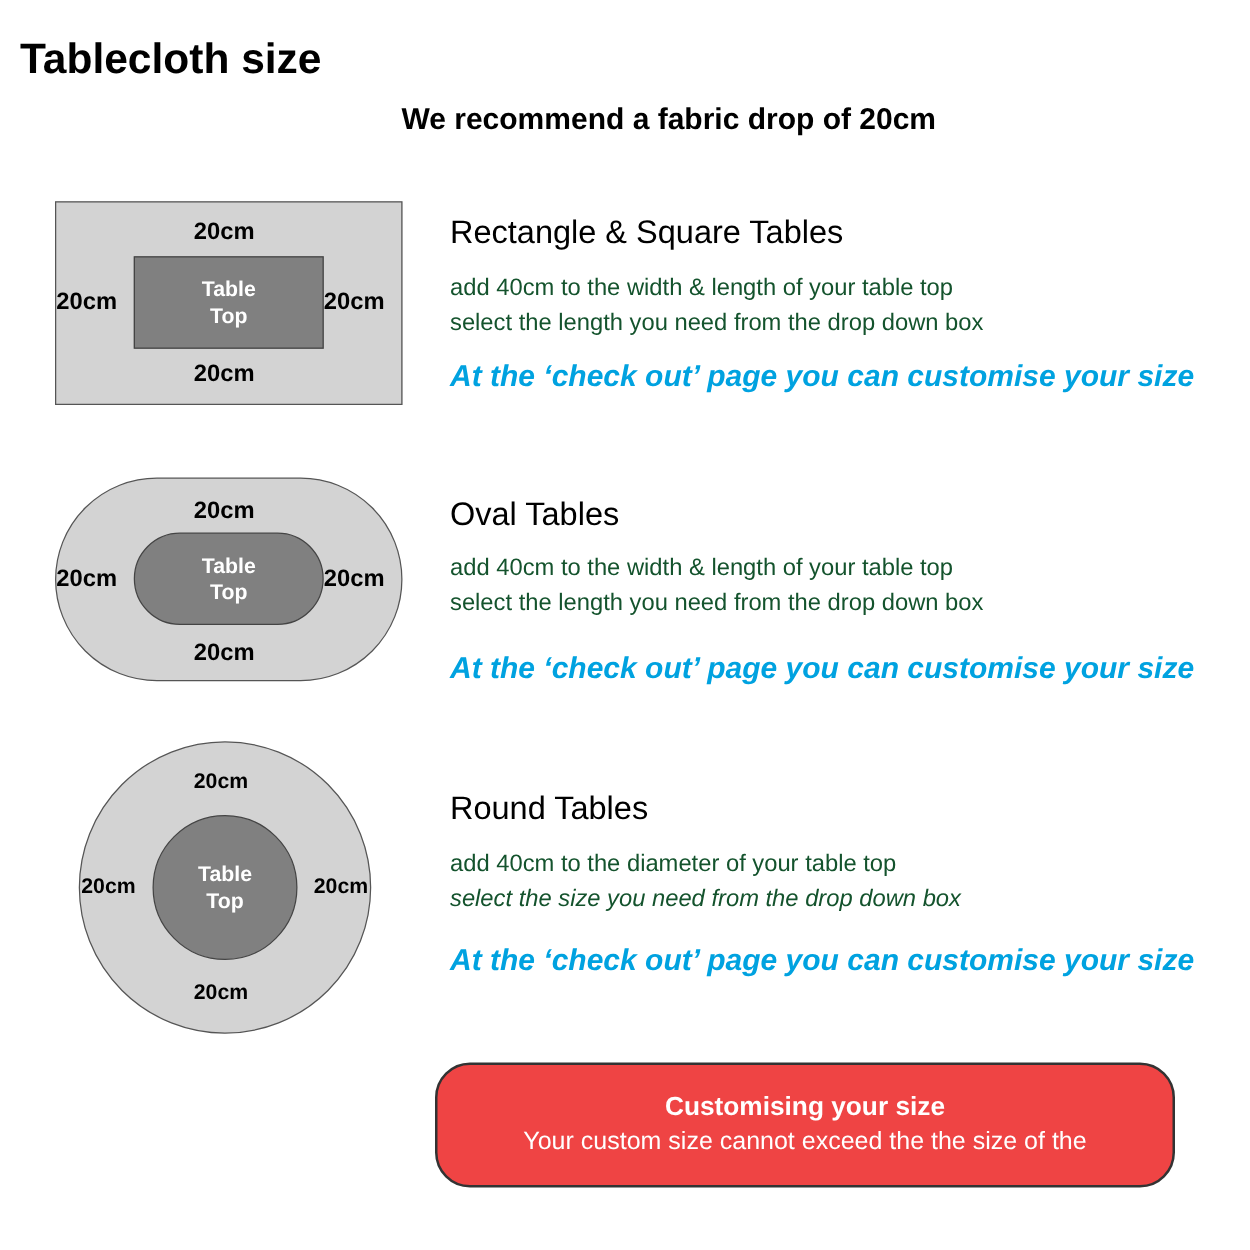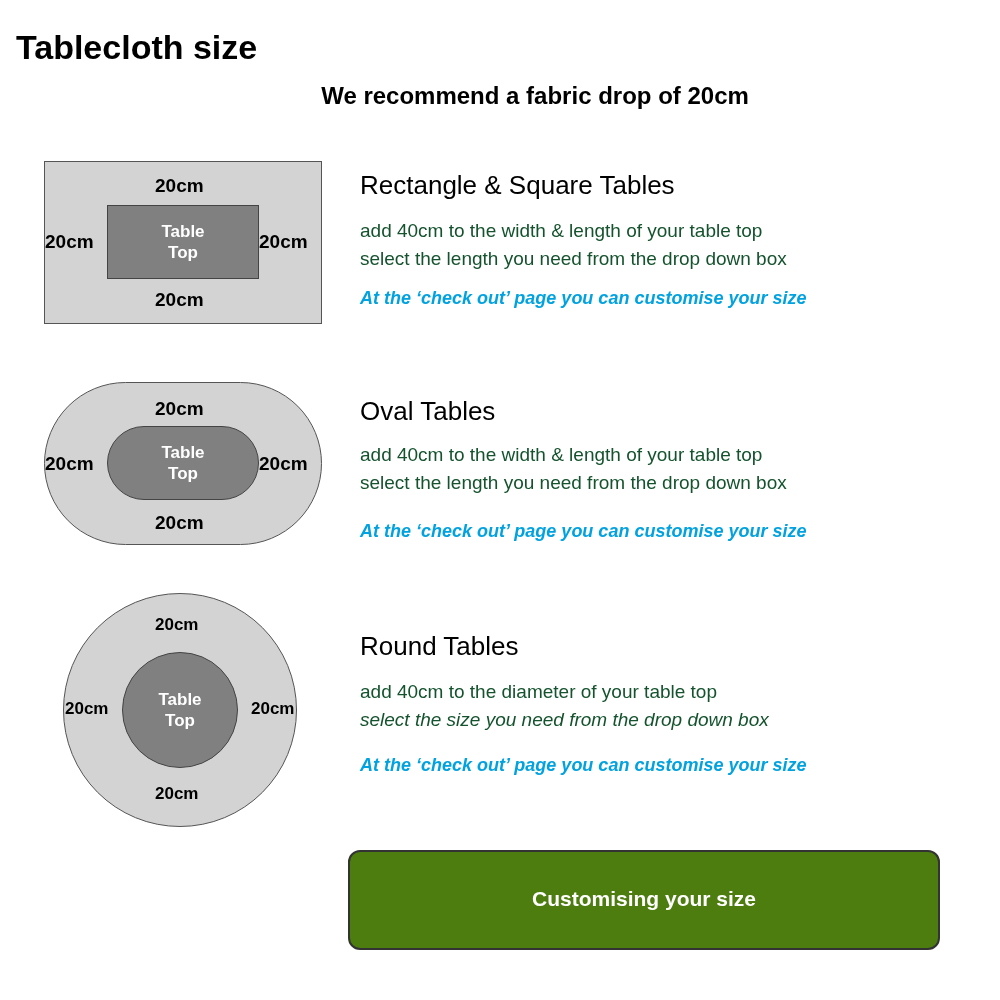--- a/index.html
+++ b/index.html
@@ -46,21 +46,21 @@
     white-space: nowrap;
   }
   .sec-line {
     position: absolute;
     font-size: 19px;
     color: #14532d;
     white-space: nowrap;
   }
   .sec-note {
     position: absolute;
-    font-size: 18px;
+    font-size: 24px;
     font-weight: bold;
     font-style: italic;
     color: #00A2E0;
     white-space: nowrap;
   }
 
   
   .cloth-rect {
     position: absolute;
     background: #d3d3d3;
@@ -135,23 +135,23 @@
     font-size: 17px;
   }
 
   
   .footer-box {
     position: absolute;
     left: 348px;
     top: 850px;
     width: 592px;
     height: 100px;
-    background: #4d7c0f;
+    background: #ef4444;
     border: 2px solid #333;
-    border-radius: 12px;
+    border-radius: 28px;
     box-sizing: border-box;
     display: flex;
     flex-direction: column;
     align-items: center;
     justify-content: center;
     color: #ffffff;
   }
   .footer-title {
     font-size: 21px;
     font-weight: bold;
@@ -209,13 +209,14 @@
 <div class="drop-label small" style="left:251px; top:699px;">20cm</div>
 <div class="drop-label small" style="left:155px; top:784px;">20cm</div>
 
 <div class="sec-heading" style="left:360px; top:631px;">Round Tables</div>
 <div class="sec-line" style="left:360px; top:681px;">add 40cm to the diameter of your table top</div>
 <div class="sec-line" style="left:360px; top:709px;font-style:italic;">select the size you need from the drop down box</div>
 <div class="sec-note" style="left:360px; top:755px;">At the ‘check out’ page you can customise your size</div>
 
 <div class="footer-box">
   <div class="footer-title">Customising your size</div>
+  <div class="footer-line">Your custom size cannot exceed the the size of the</div>
 </div>
 
 </body></html>

